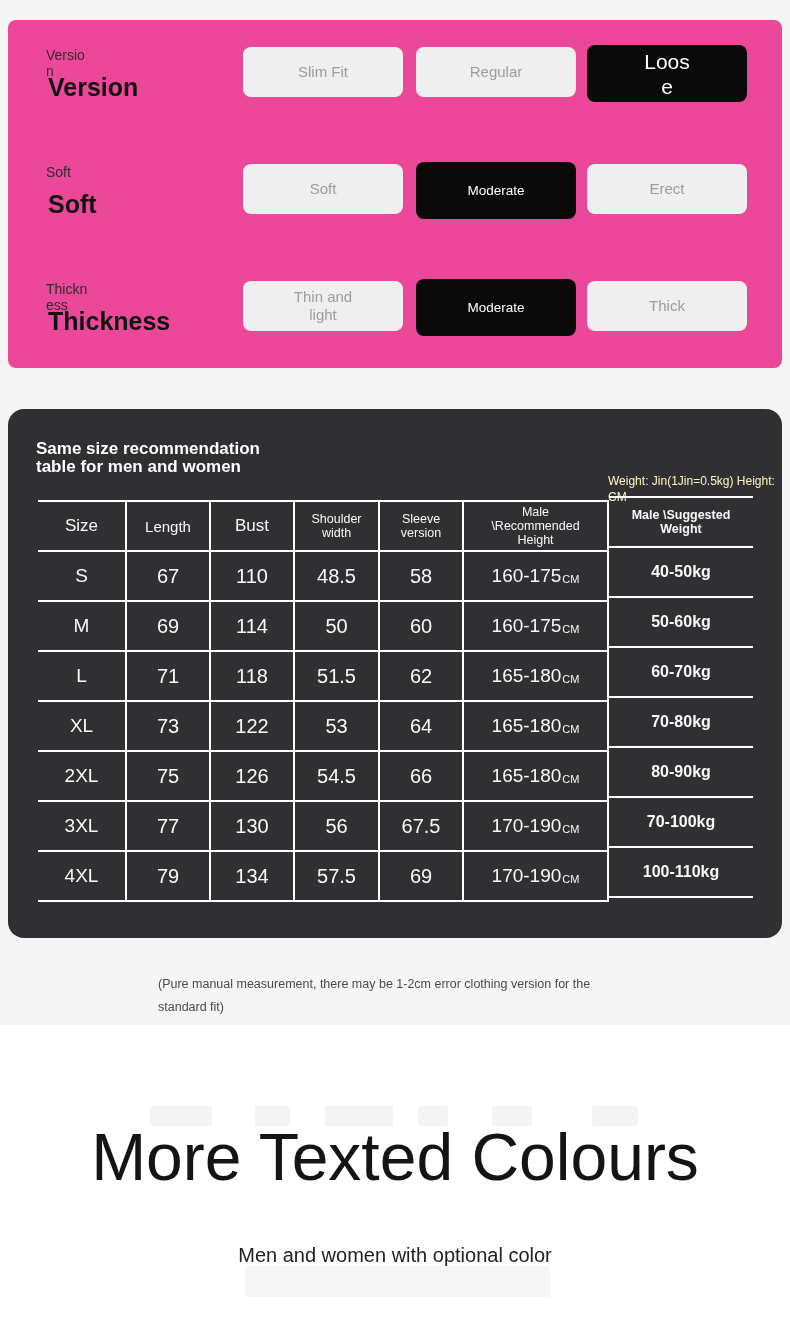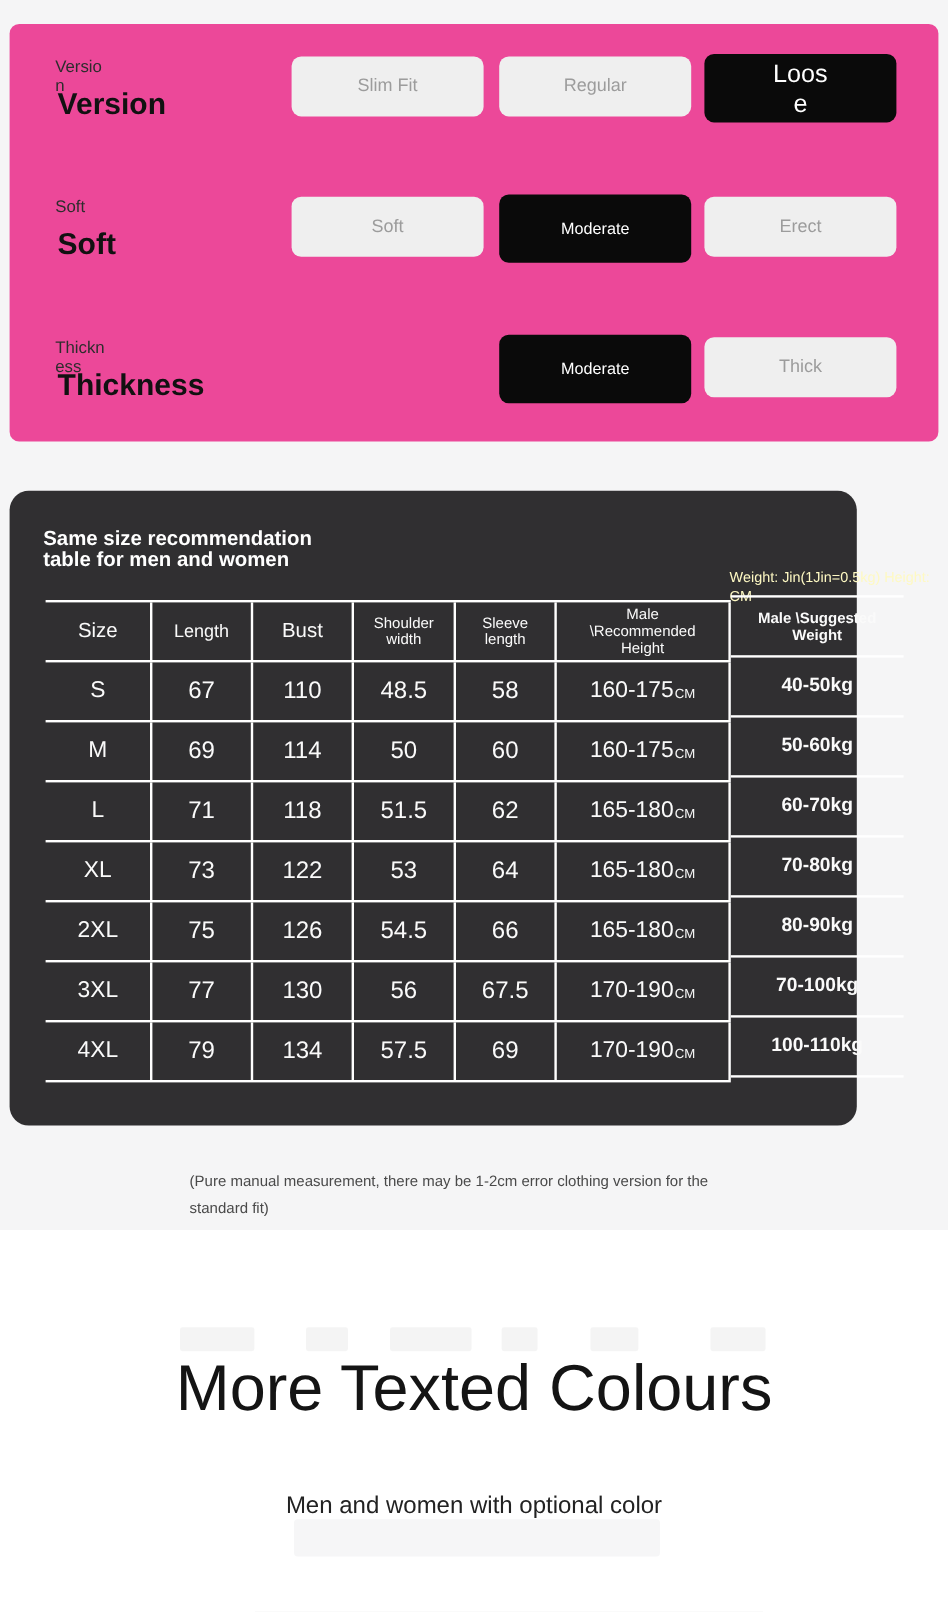--- a/index.html
+++ b/index.html
@@ -17,21 +17,21 @@
            background:#efefef;color:#9c9c9c;font-size:15px;line-height:18px;
            display:flex;align-items:center;justify-content:center;text-align:center;
            font-family:"Liberation Sans", sans-serif;cursor:pointer;padding:0;}
   .opt-btn span{display:inline-block;max-width:80px;}
   .b1{left:235px;} .b2{left:408px;} .b3{left:579px;}
   .opt-btn.sel{top:-2px;height:57px;background:#0a0a0a;color:#ffffff;}
   .sel-small span{font-size:13.5px;}
   .wrap-narrow{width:52px;max-width:52px;word-break:break-all;font-size:21px;line-height:25px;}
 
   
-  #panel{position:absolute;left:8px;top:409px;width:706px;height:529px;background:#302f31;border-radius:16px;color:#fafafa;}
+  #panel{position:absolute;left:8px;top:409px;width:774px;height:529px;background:#302f31;border-radius:16px;color:#fafafa;}
   .sc-title{position:absolute;left:28px;top:31px;width:245px;font-size:17px;line-height:17.5px;font-weight:bold;color:#fff;}
   .sc-note{position:absolute;left:600px;top:64px;width:172px;font-size:12px;line-height:16px;color:#fef9c3;}
   .sc-note .nl1{white-space:nowrap;}
 
   .tbl{position:absolute;left:30px;top:91px;width:715px;}
   .tmain{position:absolute;left:0;top:0;width:571px;border-bottom:2px solid #fff;}
   .trow{display:flex;height:50px;border-top:2px solid #fff;box-sizing:border-box;}
   .tc{display:flex;align-items:center;justify-content:center;box-sizing:border-box;text-align:center;}
   .tc+.tc{border-left:2px solid #fff;}
   .tc-last{border-right:2px solid #fff;text-align:center;}
@@ -51,21 +51,21 @@
 
   
   .footnote{position:absolute;left:158px;top:973px;width:474px;font-size:12.5px;line-height:23px;color:#4a4a4a;}
 
   
   #bottom{position:absolute;left:0;top:1025px;width:790px;height:318px;background:#ffffff;}
   .ghost{position:absolute;top:81px;height:20px;background:rgba(0,0,0,0.045);border-radius:2px;}
   .g1{left:150px;width:62px;} .g2{left:255px;width:35px;} .g3{left:325px;width:68px;}
   .g4{left:418px;width:30px;} .g5{left:492px;width:40px;} .g6{left:592px;width:46px;}
   .mc-heading{position:absolute;left:0;top:104px;width:790px;text-align:center;
-              font-size:54px;line-height:56px;font-weight:400;color:#141414;letter-spacing:0px;}
+              font-size:66px;line-height:56px;font-weight:400;color:#141414;letter-spacing:0px;}
   .mc-sub{position:absolute;left:0;top:219px;width:790px;text-align:center;font-size:20px;color:#222;}
   .mc-bar{position:absolute;left:245px;top:241px;width:305px;height:31px;background:#f6f6f7;border-radius:3px;}
 </style>
 </head>
 <body>
 
 <div id="page">
 
   <div id="card">
 
@@ -99,20 +99,23 @@
       <button class="opt-btn b3">
           <span>Erect</span>
         </button>
     </div>
 
     <div class="opt-row row-thickness">
       <div class="opt-label">
         <div class="opt-label-small">Thickness</div>
         <div class="opt-label-big">Thickness</div>
       </div>
+      <button class="opt-btn b1">
+          <span>Thin and light</span>
+        </button>
       <button class="opt-btn b2 sel sel-small">
           <span>Moderate</span>
         </button>
       <button class="opt-btn b3">
           <span>Thick</span>
         </button>
     </div>
   </div>
 
   <div id="panel">
@@ -126,21 +129,21 @@
 
       <div class="tmain">
         <div class="trow">
           <div class="tc w1 h-size">Size</div>
           <div class="tc w2 h-mid">Length</div>
           <div class="tc w3 h-bust">Bust</div>
           <div class="tc w4 h-small">
               <span>Shoulder width</span>
             </div>
           <div class="tc w5 h-small">
-              <span>Sleeve length</span>
+              <span>Sleeve version</span>
             </div>
           <div class="tc w6 h-small h-rec tc-last">
               <span>Male \Recommended Height</span>
             </div>
         </div>
 
         <div class="trow">
           <div class="tc w1 c-size">S</div>
           <div class="tc w2 c-num">67</div>
           <div class="tc w3 c-num">110</div>

